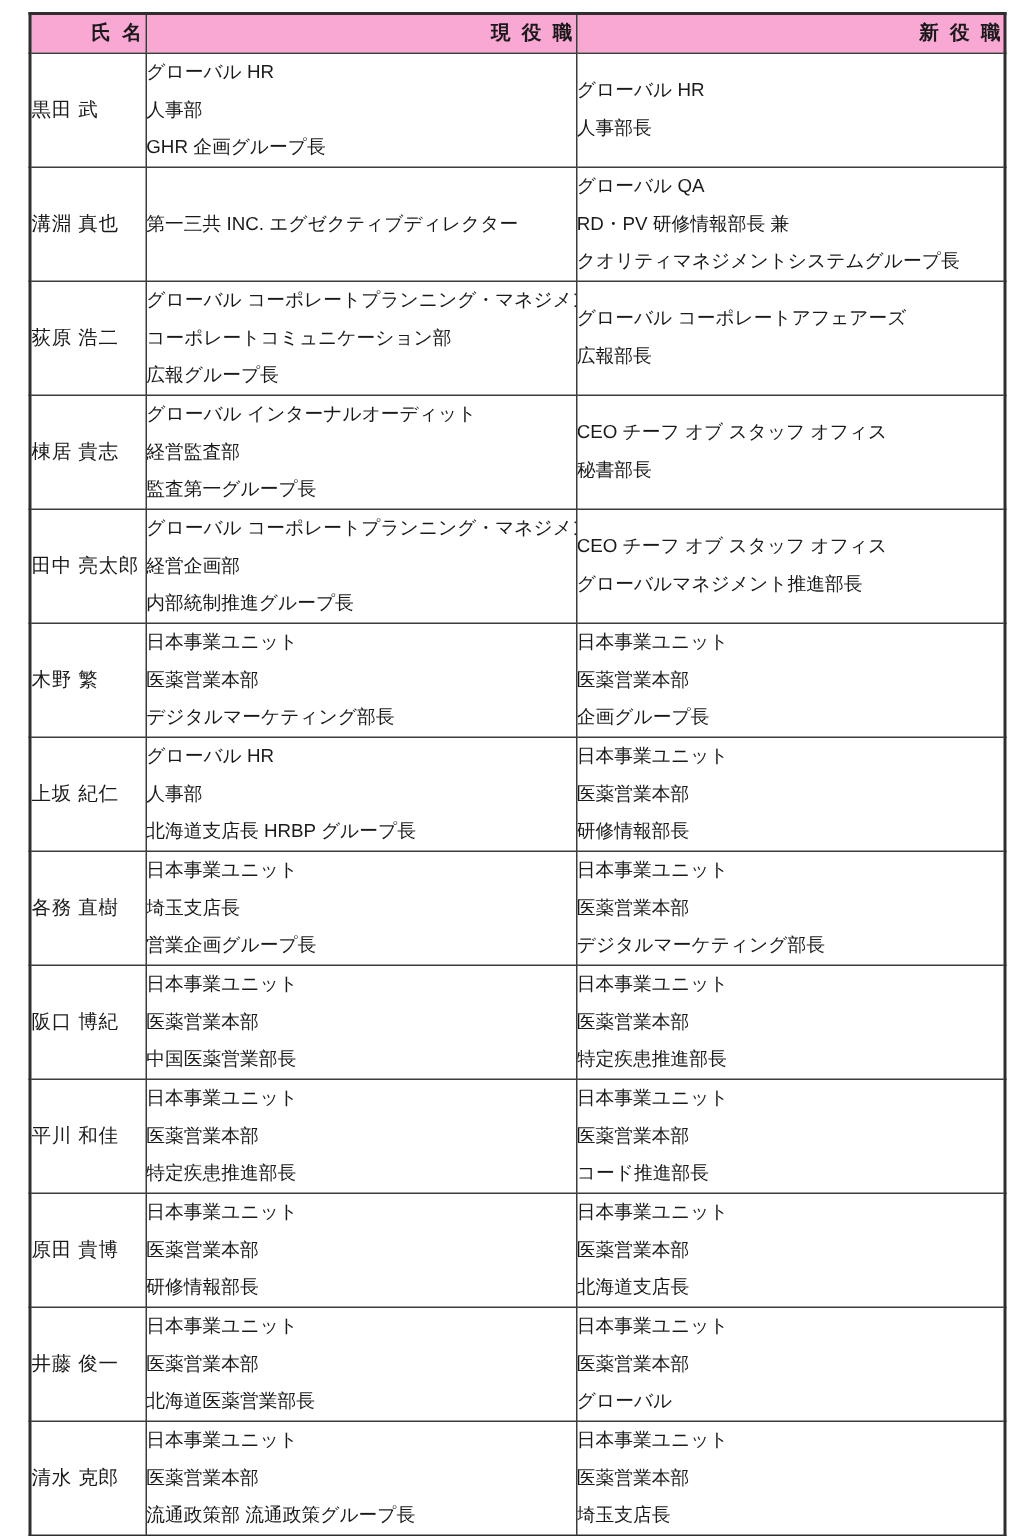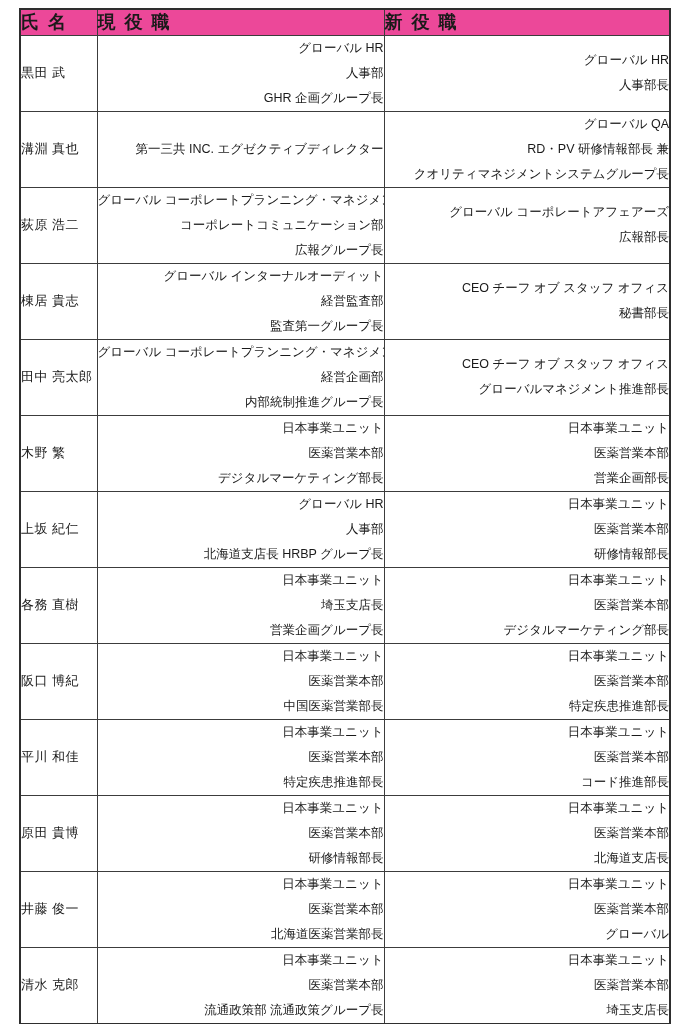--- a/index.html
+++ b/index.html
@@ -27,40 +27,39 @@
     border: 2px solid #2e2e2e;
   }
   table.personnel-table th,
   table.personnel-table td {
     border: 1px solid #3c3c3c;
     padding: 0;
     color: #1a1a1a;
   }
   thead th {
     height: 26px;
-    font-size: 18px;
+    font-size: 13px;
     font-weight: 600;
-    text-align: left;
+    text-align: right;
     vertical-align: middle;
     letter-spacing: 2px;
-    background: #ec4899;
+    background: #f9a8d4;
   }
   td.name-cell {
     vertical-align: middle;
     padding-left: 10px;
     font-size: 13px;
     font-weight: 400;
     letter-spacing: 0.5px;
     white-space: nowrap;
   }
   td.position-cell {
     vertical-align: middle;
     padding-left: 10px;
     padding-right: 4px;
-    text-align: right;
   }
   p.position-line {
     margin: 0;
     font-size: 12.5px;
     line-height: 25px;
     white-space: nowrap;
     overflow: hidden;
   }
 </style>
 </head>
@@ -143,21 +142,21 @@
         <tr>
           <td class="name-cell">木野 繁</td>
           <td class="position-cell">
             <p class="position-line">日本事業ユニット</p>
             <p class="position-line">医薬営業本部</p>
             <p class="position-line">デジタルマーケティング部長</p>
           </td>
           <td class="position-cell">
             <p class="position-line">日本事業ユニット</p>
             <p class="position-line">医薬営業本部</p>
-            <p class="position-line">営業企画部長</p>
+            <p class="position-line">企画グループ長</p>
           </td>
         </tr>
         <tr>
           <td class="name-cell">上坂 紀仁</td>
           <td class="position-cell">
             <p class="position-line">グローバル HR</p>
             <p class="position-line">人事部</p>
             <p class="position-line">北海道支店長 HRBP グループ長</p>
           </td>
           <td class="position-cell">

